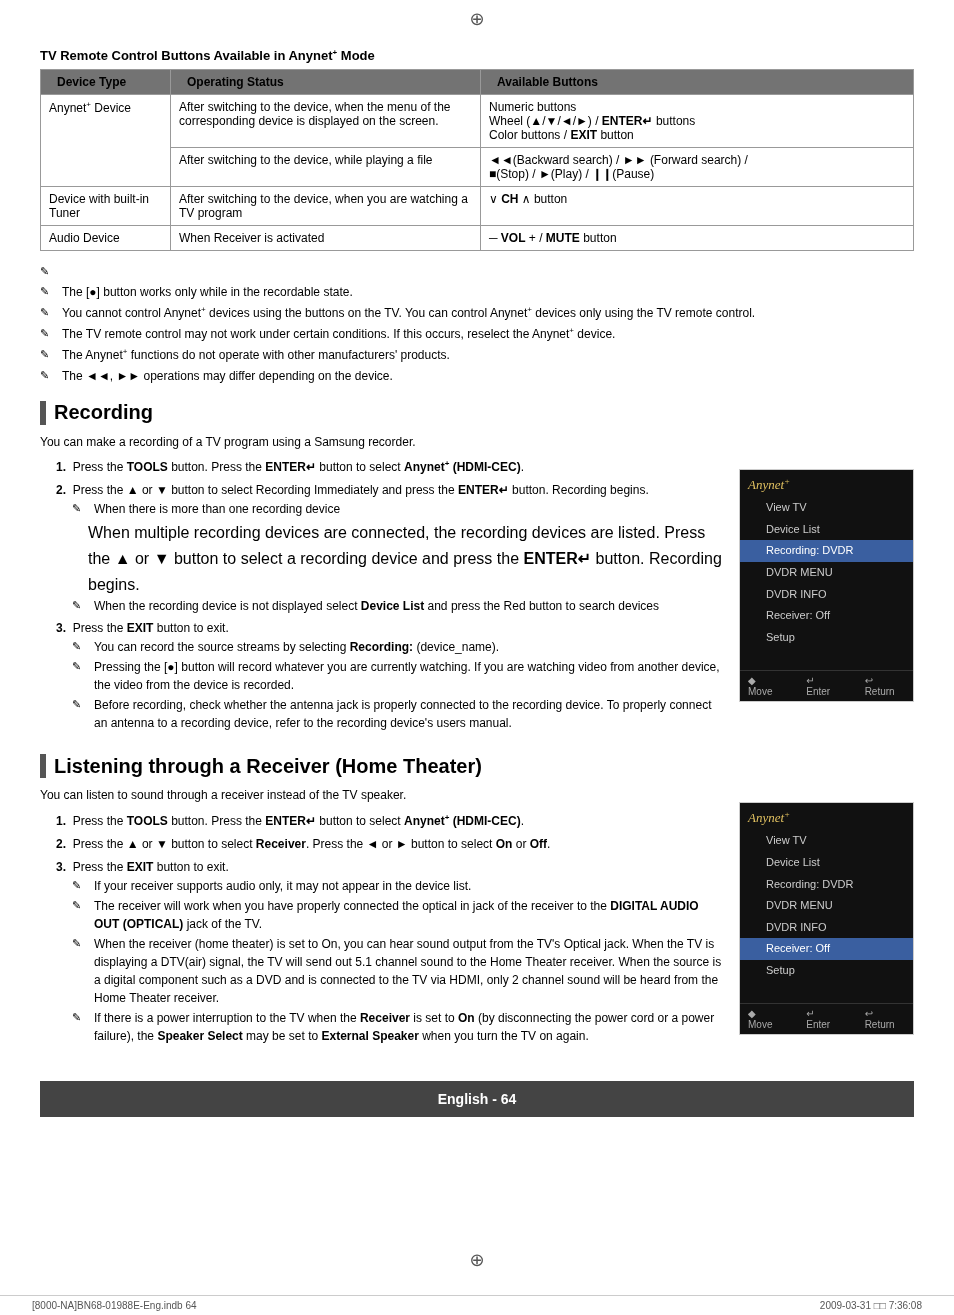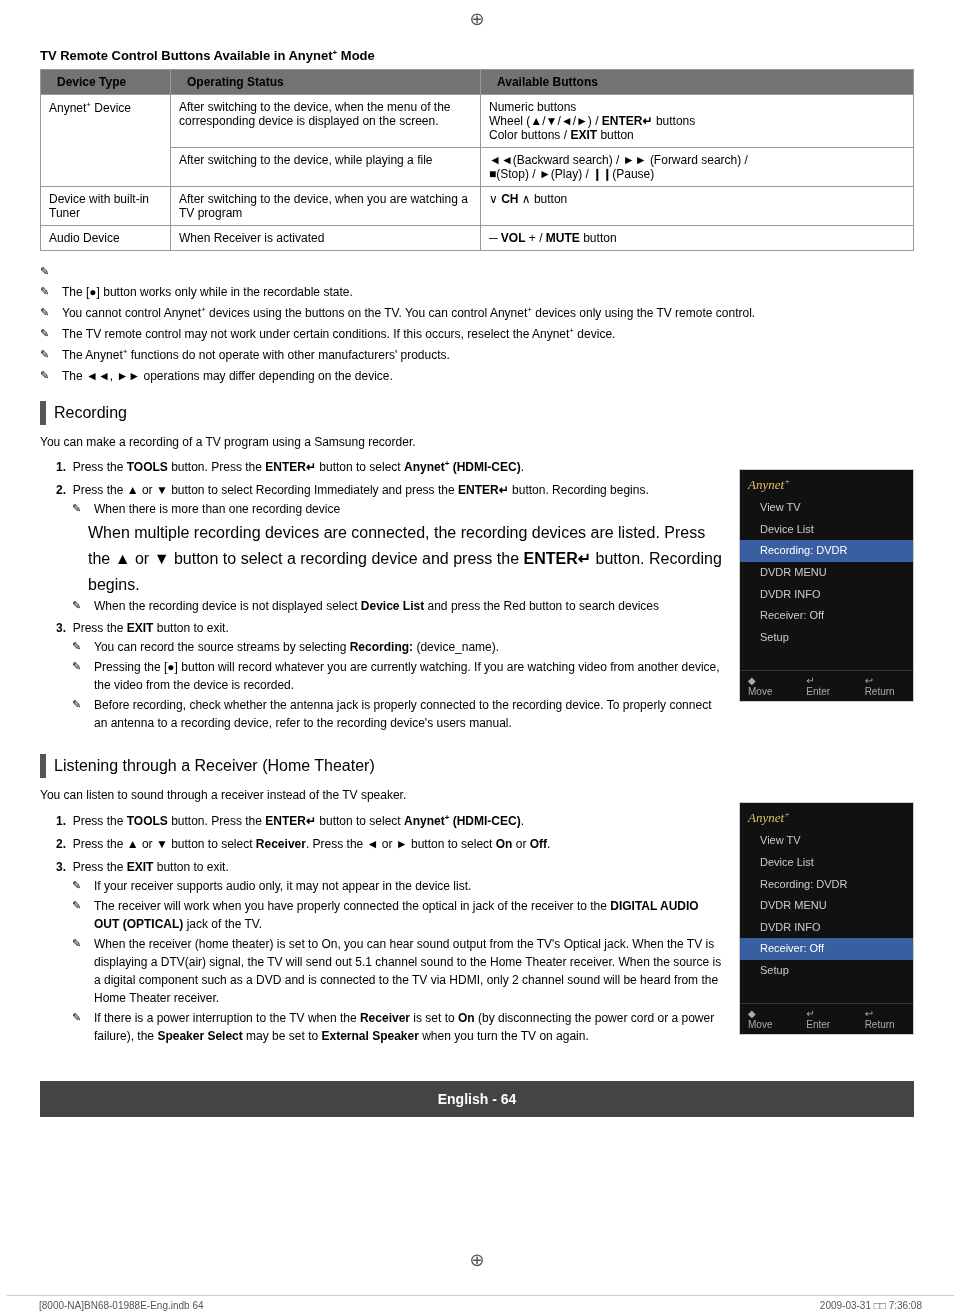--- a/index.html
+++ b/index.html
@@ -99,22 +99,22 @@
     }
 
     .section-bar {
       width: 6px;
       height: 24px;
       background: #555;
       margin-right: 8px;
     }
 
     .section-title {
-      font-size: 16px;
-      font-weight: normal;
+      font-size: 20px;
+      font-weight: bold;
     }
 
     
     .section-content {
       font-size: 12px;
       line-height: 1.6;
       margin-bottom: 6px;
     }
 
     
@@ -168,21 +168,21 @@
       font-size: 12px;
       color: #e0c060;
       font-family: Georgia, serif;
     }
 
     .menu-box-items {
       padding: 2px 0 2px 0;
     }
 
     .menu-box-item {
-      padding: 2px 20px;
+      padding: 2px 26px;
       font-size: 11px;
       color: #ccc;
       line-height: 1.6;
     }
 
     .menu-box-item.highlighted {
       background: #3a5fa0;
       color: #fff;
     }
 
@@ -204,21 +204,21 @@
       text-align: center;
       font-size: 14px;
       font-weight: bold;
       margin-top: 30px;
     }
 
     
     .bottom-info {
       position: absolute;
       bottom: 0;
-      left: 7px;
+      left: 0;
       right: 0;
       display: flex;
       justify-content: space-between;
       padding: 4px 32px;
       font-size: 10px;
       color: #555;
       border-top: 1px solid #ccc;
     }
 
     .crosshair-bottom {

